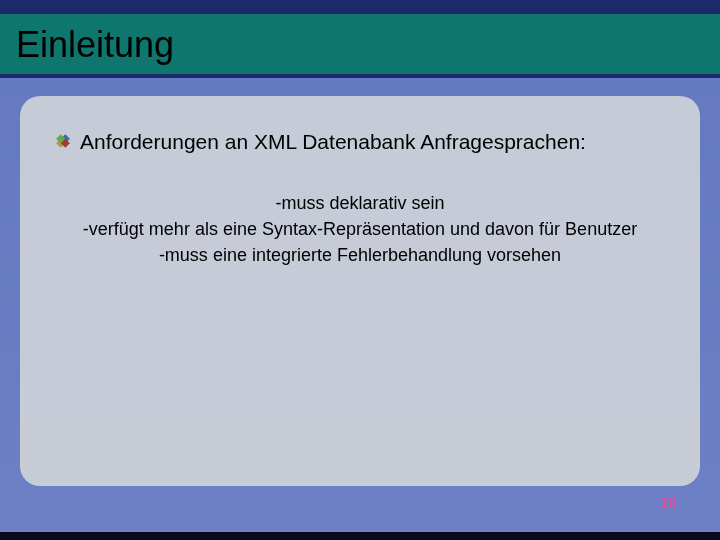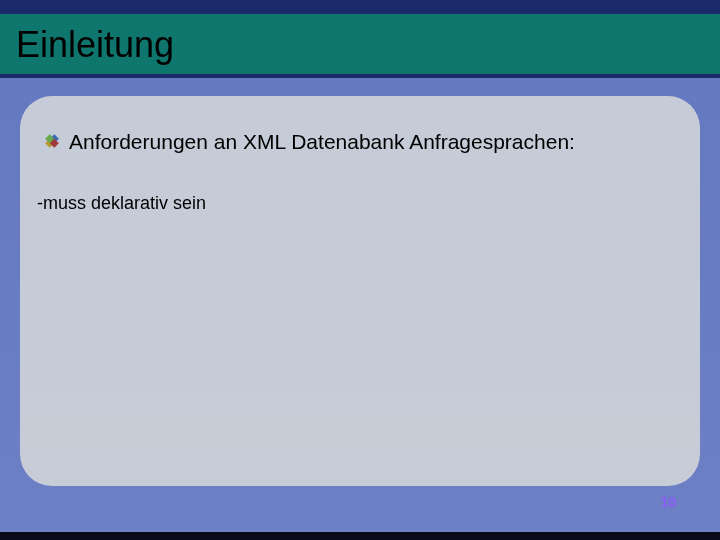--- a/index.html
+++ b/index.html
@@ -25,23 +25,24 @@
     color: #000;
   }
   .content-wrap {
     position: relative;
     padding: 18px 20px 0 20px;
     height: calc(540px - 14px - 64px);
   }
   .panel {
     position: relative;
     background: rgba(238,238,223,0.7);
-    border-radius: 32px;
+    border-radius: 20px;
     height: 390px;
-    padding: 34px 28px 28px 17px;
+    padding: 34px 28px 28px 28px;
+    text-align: center;
   }
   .intro-line {
     display: flex;
     align-items: flex-start;
     gap: 10px;
     margin-left: 8px;
     margin-bottom: 36px;
   }
   .bullet-icon {
     width: 14px;
@@ -61,21 +62,21 @@
     margin-left: 0;
   }
   .req-list .li { display: block; }
   .req-list .li.indent { padding-left: 8px; }
   .pagenum {
     position: absolute;
     right: 44px;
     bottom: 30px;
     font-size: 14px;
     font-weight: bold;
-    color: #8b5cf6;
+    color: #ec4899;
   }
   .bottom-dark {
     position: absolute;
     left: 0; right: 0; bottom: 0;
     height: 8px;
     background: #0a0a1a;
   }
 </style>
 </head>
 <body>
@@ -98,19 +99,21 @@
             <rect x="-6.5" y="-3.2" width="6.4" height="6.4" transform="rotate(45)" fill="#6aa84f"></rect>
             <rect x="0.1" y="-3.2" width="6.4" height="6.4" transform="rotate(45)" fill="#a33a3a"></rect>
           </g>
         </svg>
       </span>
       <span class="intro-text">Anforderungen an XML Datenabank Anfragesprachen:</span>
     </div>
 
     <div class="req-list">
       <span class="li">-muss deklarativ sein</span>
+      <span class="li">-verfügt mehr als eine Syntax-Repräsentation und davon für Benutzer</span>
+      <span class="li">-muss eine integrierte Fehlerbehandlung vorsehen</span>
     </div>
 
   </div>
 </div>
 
 <div class="pagenum">10</div>
 <div class="bottom-dark"></div>
 
 </body></html>

